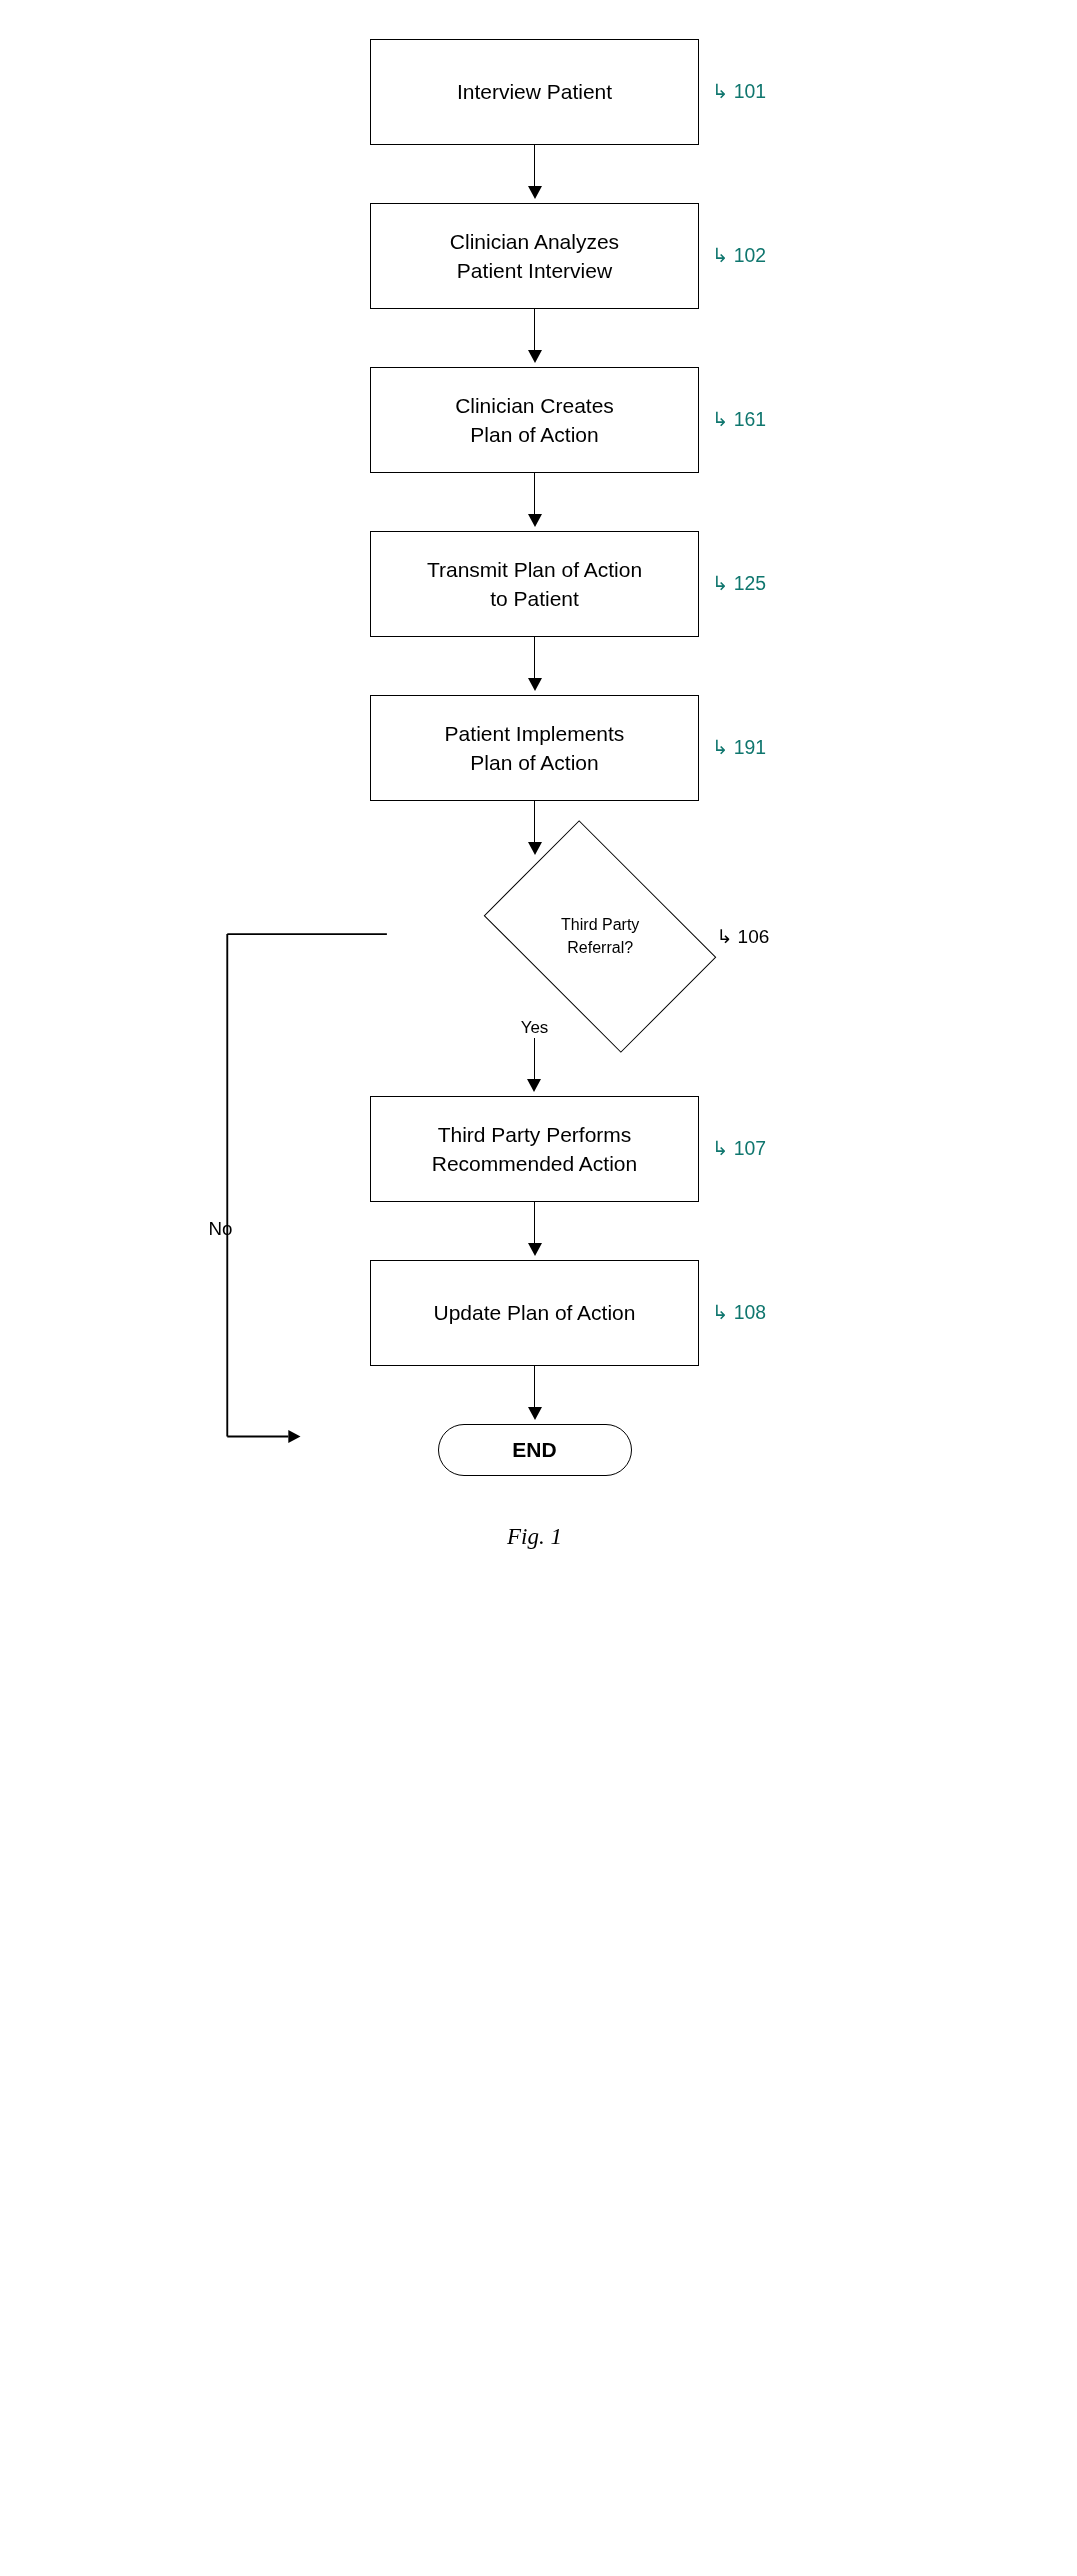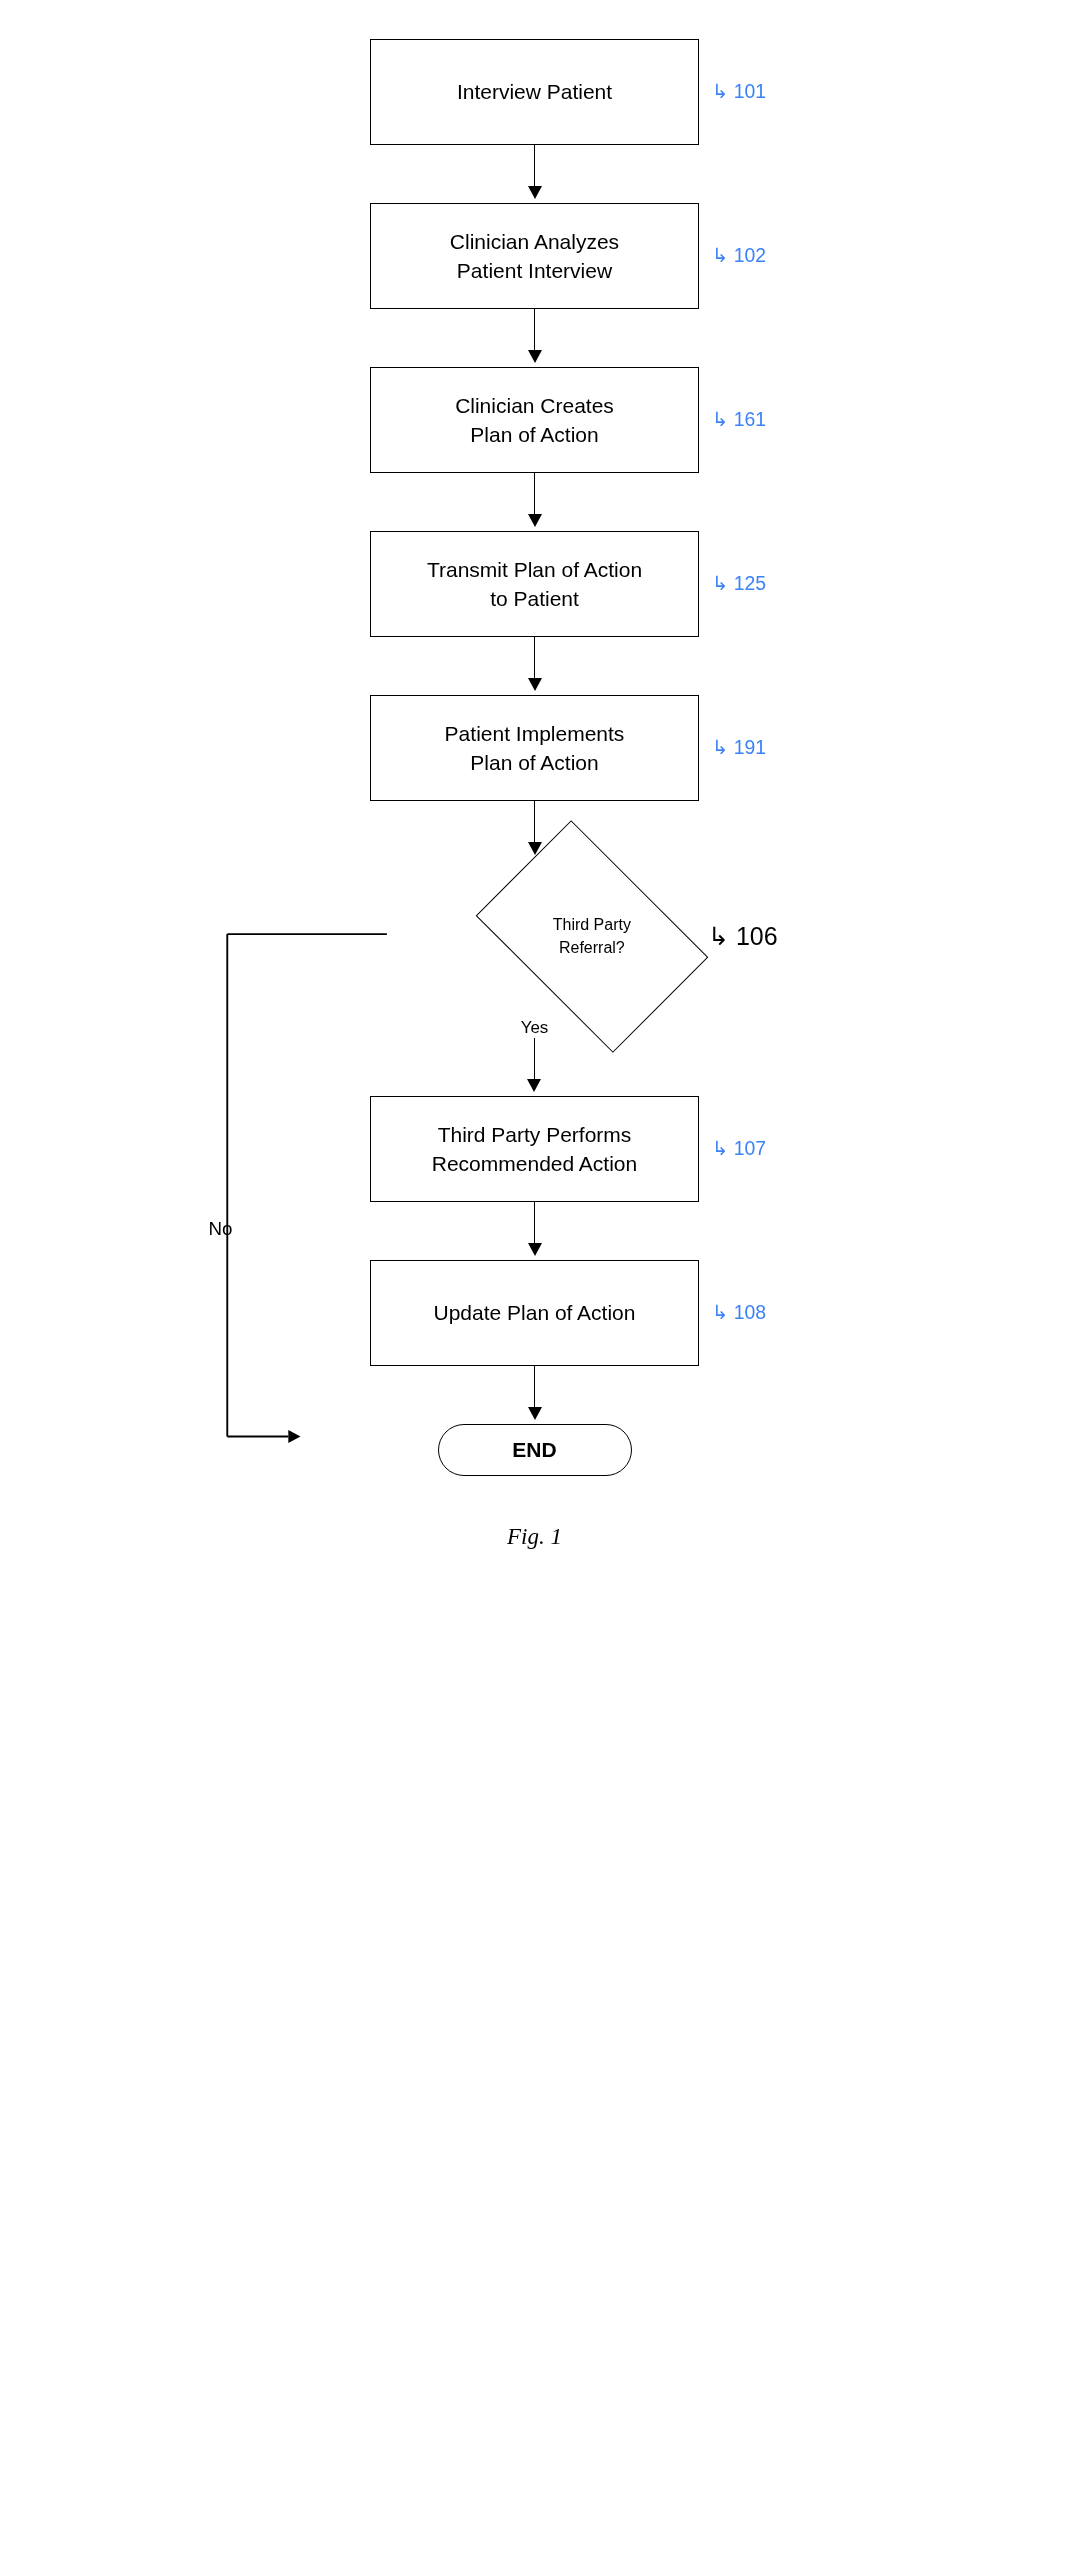--- a/index.html
+++ b/index.html
@@ -60,21 +60,21 @@
       border-top: 13.5px solid #000;
     }
 
     
     .ref-num {
       position: absolute;
       right: -68px;
       top: 50%;
       transform: translateY(-50%);
       font-size: 19.4px;
-      color: #3b82f6;
+      color: #0f766e;
       white-space: nowrap;
     }
 
     
     .diamond-wrapper {
       position: relative;
       width: 213px;
       height: 155px;
       display: flex;
       align-items: center;
@@ -196,21 +196,21 @@
 
     <div style="display:flex; align-items:center; position:relative;">
 
       <div style="width:194px;"></div>
 
       <div class="diamond-wrapper">
         <div class="diamond"></div>
         <div class="diamond-text">Third Party<br>Referral?</div>
       </div>
 
-      <div style="margin-left:9.7px; font-size:25px; align-self:center;">↳ 106</div>
+      <div style="margin-left:9.7px; font-size:19px; align-self:center;">↳ 106</div>
     </div>
 
     <div style="display:flex; flex-direction:column; align-items:center;">
       <span style="font-size:17px; margin-top:3.9px;">Yes</span>
       <div class="connector">
         <div class="connector-line"></div>
         <div class="arrow-head"></div>
       </div>
     </div>
 

